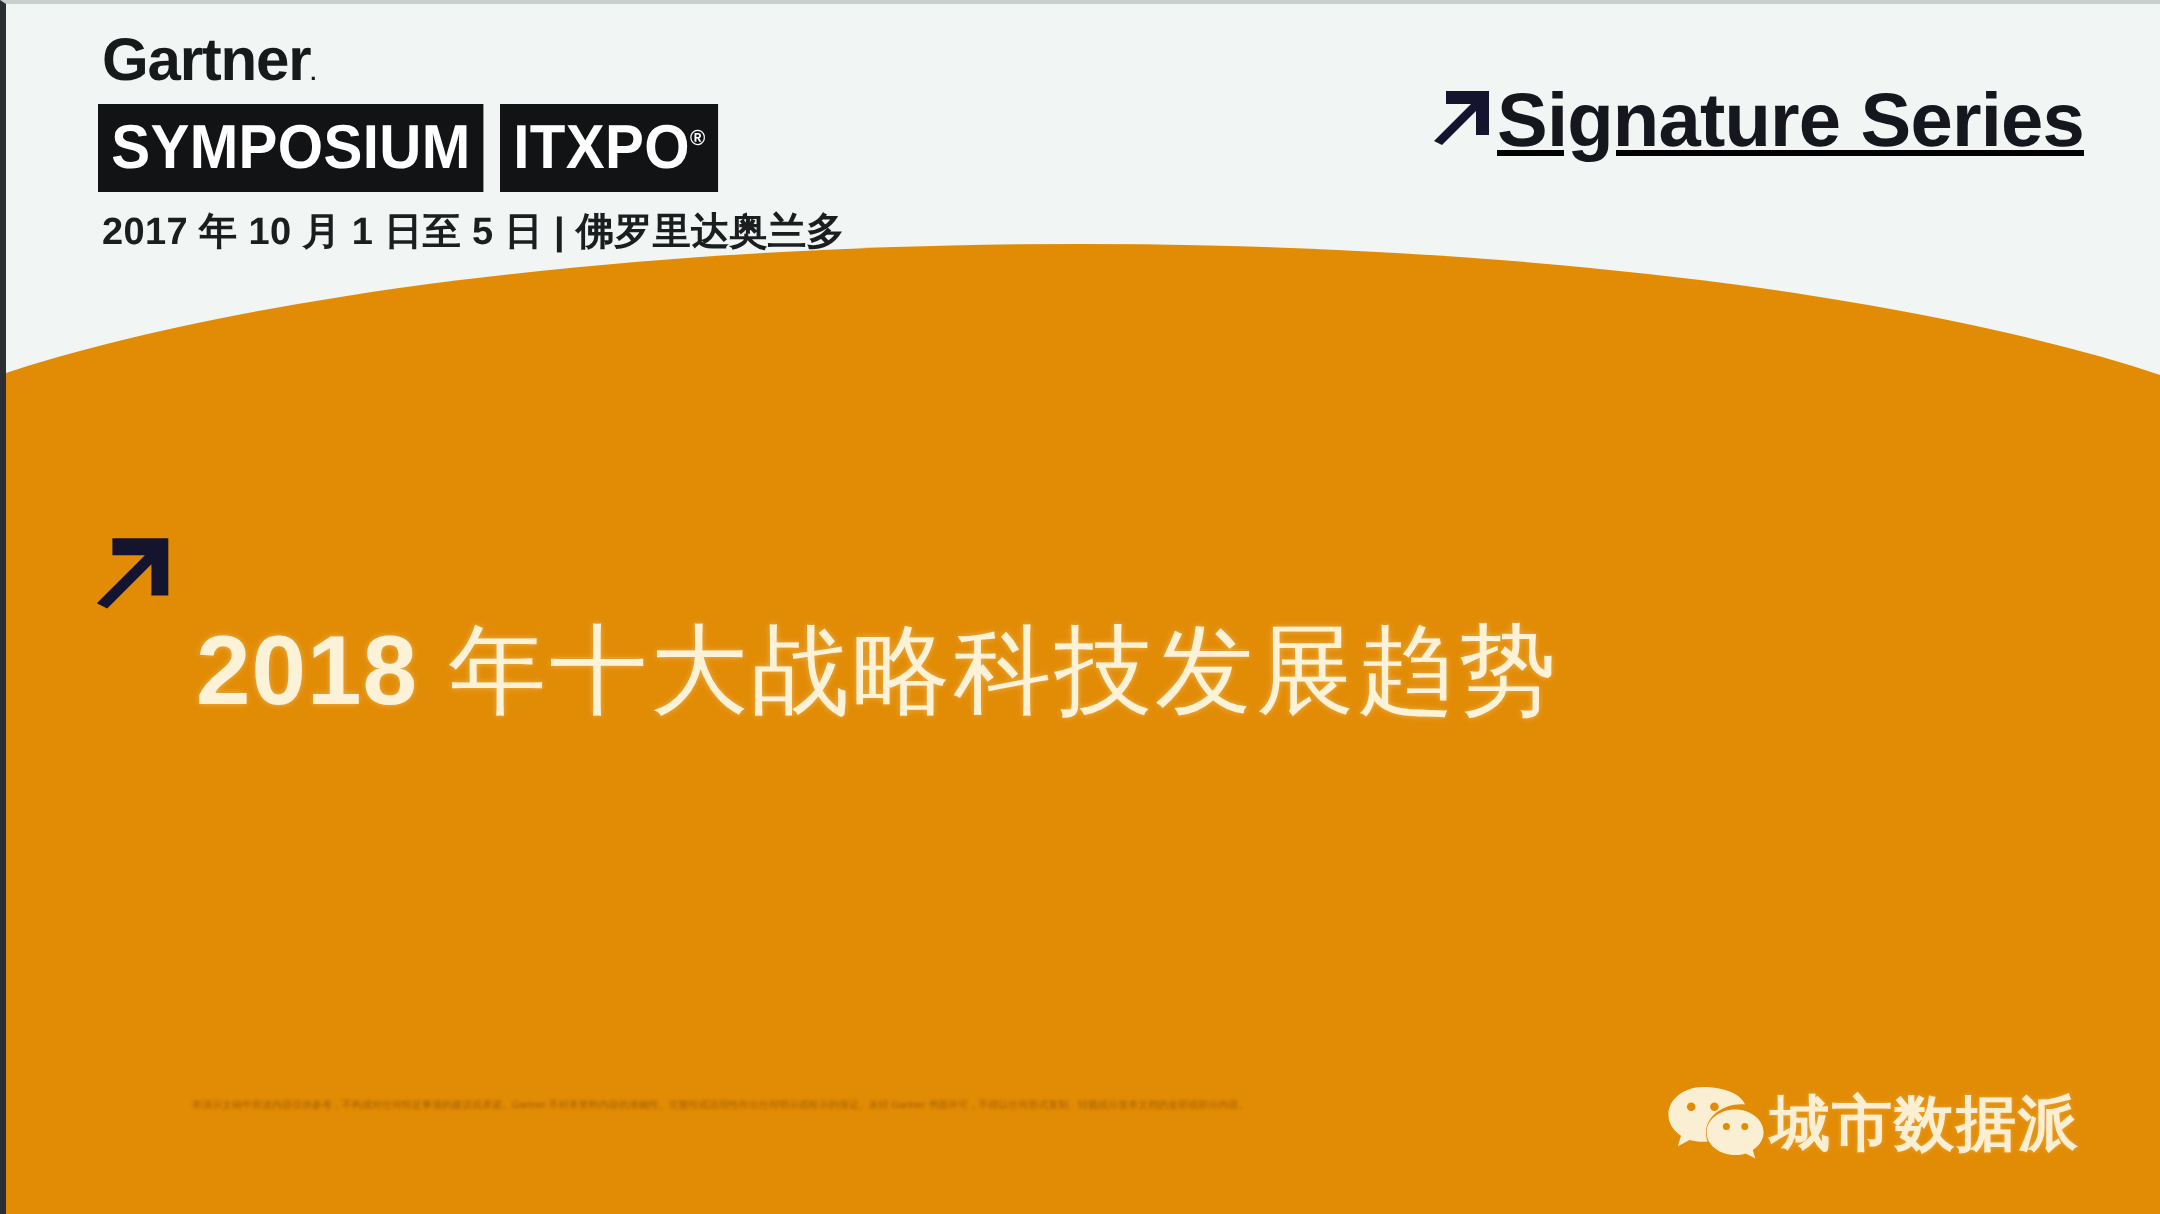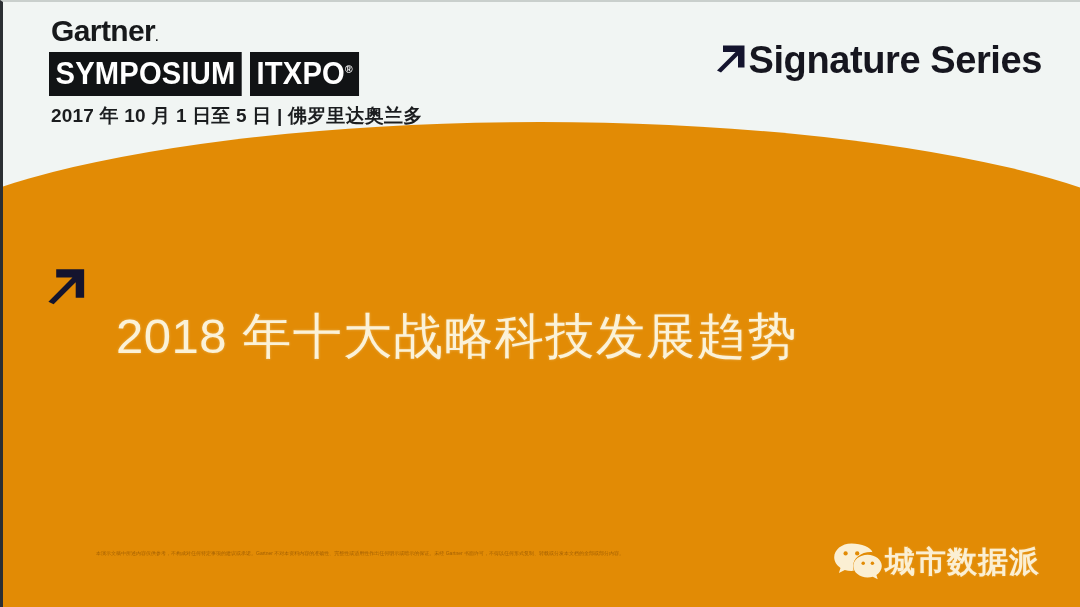--- a/index.html
+++ b/index.html
@@ -108,22 +108,23 @@
     letter-spacing: 0.2px;
     white-space: nowrap;
   }
 
   
   .sig-series {
     position: absolute;
     right: 38px;
     top: 40px;
     display: flex;
-    align-items: center;
-    z-index: 20;
+    align-items: flex-end;
+    z-index: 20;
+    text-decoration: underline;
   }
   .sig-arrow { display: block; }
   .sig-text {
     font-size: 38px;
     font-weight: bold;
     color: #16161f;
     letter-spacing: -0.4px;
     line-height: 1;
     white-space: nowrap;
   }
@@ -142,23 +143,22 @@
     top: 309px;
     z-index: 20;
     font-size: 49px;
     line-height: 1.12;
     color: #FBF2D8;
     letter-spacing: 1.5px;
     white-space: nowrap;
     text-shadow: 0 0 3px rgba(255,250,230,0.35);
   }
   .slide-title .year {
-    font-weight: normal;
+    font-weight: bold;
     letter-spacing: 0.5px;
-    margin-left: 18px;
   }
 
   .speaker {
     position: absolute;
     left: 98px;
     top: 404px;
     z-index: 20;
     font-size: 35px;
     color: #FBF2D8;
     letter-spacing: 1px;

